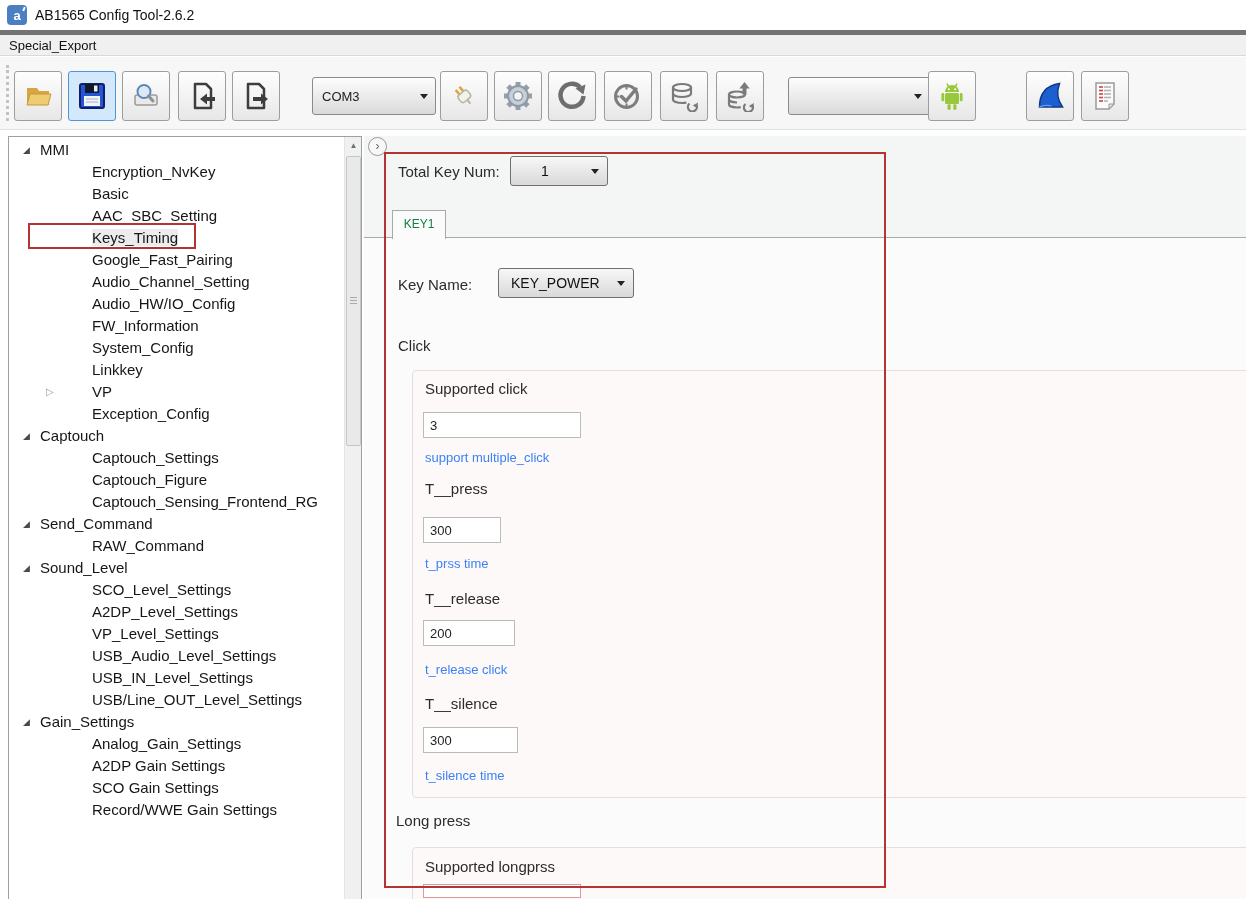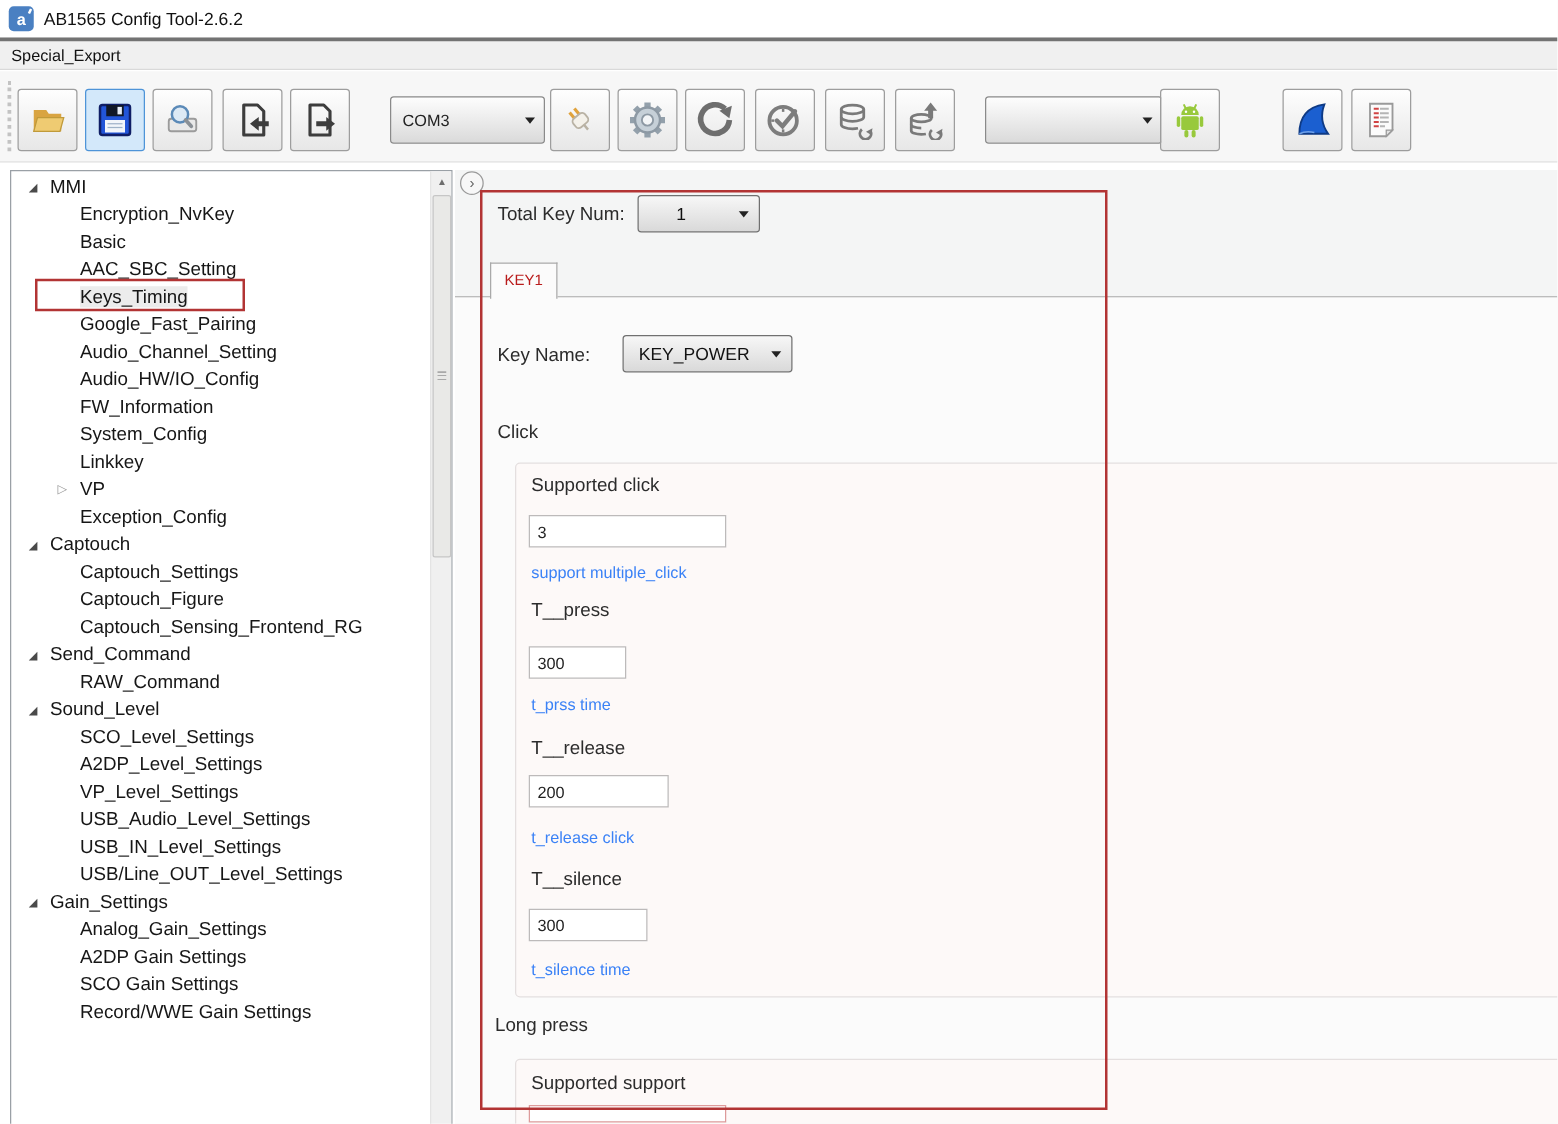--- a/index.html
+++ b/index.html
@@ -9,41 +9,41 @@
   
   .titlebar{position:absolute;left:0;top:0;width:100%;height:30px;background:#fff;
             display:flex;align-items:center;gap:8px;padding-left:7px}
   .applogo{width:20px;height:20px;border-radius:4px;background:#4a80c2;color:#fff;
            font-weight:bold;font-size:13px;display:flex;align-items:center;justify-content:center;position:relative}
   .applogo::after{content:"";position:absolute;right:2px;top:2px;width:2px;height:4px;background:#fff;transform:rotate(25deg)}
   .wtitle{font-size:14px;color:#111}
 
   
   .menubar{position:absolute;left:0;top:30px;width:100%;height:26px;background:#f0f0f0;
-           border-top:3px solid #737373;border-bottom:1px solid #d9d9d9;display:flex;align-items:center}
+           border-top:5px solid #737373;border-bottom:1px solid #d9d9d9;display:flex;align-items:center}
   .menuitem{font-size:13px;padding:0 9px;color:#111}
 
   
   .toolbar{position:absolute;left:0;top:57px;width:100%;height:73px;background:#f7f7f7;border-bottom:1px solid #e2e2e2}
   .grip{position:absolute;left:6px;top:8px;bottom:8px;width:0;border-left:3px dotted #c3c3c3}
   .tbtn{position:absolute;top:14px;width:48px;height:50px;border:1px solid #9d9d9d;border-radius:3px;
         background:linear-gradient(#fefefe,#e7e7e7);display:flex;align-items:center;justify-content:center}
   .tbtn.active{background:#d3e8fa;border-color:#4e94d8}
   .combo{position:absolute;height:38px;top:20px;border:1px solid #8a8a8a;border-radius:3px;
          background:linear-gradient(#fdfdfd,#dadada);font-size:13px;color:#222;
          display:flex;align-items:center;padding-left:9px}
   .combo .arr{position:absolute;right:7px;top:50%;margin-top:-2px;width:0;height:0;
               border:4px solid transparent;border-top:5px solid #222}
 
   
   .tree{position:absolute;left:8px;top:136px;width:354px;height:888px;border:1px solid #9aa0a6;background:#fff}
   .titems{position:absolute;left:1px;top:2px;right:18px;overflow:hidden}
   .ti{height:22px;line-height:22px;font-size:15px;white-space:nowrap;position:relative;color:#161616}
   .ti.l0{padding-left:30px}
-  .ti.l1{padding-left:54px}
+  .ti.l1{padding-left:82px}
   .exp{position:absolute;top:0;font-size:9px}
   .exp.e{left:13px;color:#4a4a4a}.exp.e::before{content:"◢"}
   .exp.c{left:36px;color:#9a9a9a;font-size:10px}.exp.c::before{content:"▷"}
   .ti.sel .tl{background:#ececec}
   .tree-annot{position:absolute;left:19px;top:86px;width:168px;height:26px;border:2px solid #b23434;pointer-events:none}
   .vscroll{position:absolute;right:0;top:0;bottom:0;width:17px;background:#f0f0f0;border-left:1px solid #e4e4e4}
   .sarrow{position:absolute;left:0;width:17px;height:17px;color:#6e6e6e;font-size:8px;line-height:17px;text-align:center}
   .sarrow.up{top:0}.sarrow.up::before{content:"▲"}
   .sarrow.dn{bottom:0}.sarrow.dn::before{content:"▼"}
   .sthumb{position:absolute;left:1px;top:19px;width:15px;height:290px;background:#e9e9e7;
@@ -57,21 +57,21 @@
             background:#f7f7f7;color:#666;font-size:12px;line-height:17px;text-align:center}
   .expander::before{content:"›"}
   .flabel{position:absolute;font-size:15px;color:#2b2b2b;line-height:22px;white-space:nowrap}
   .ddown{position:absolute;border:1px solid #707070;border-radius:3px;background:linear-gradient(#f7f7f7,#d9d9d9);
          font-size:14px;color:#111;display:flex;align-items:center;padding-left:12px}
   .ddown .arr{position:absolute;right:8px;top:50%;margin-top:-2px;width:0;height:0;
               border:4px solid transparent;border-top:5px solid #222}
   .tabline{position:absolute;left:0;top:101px;width:100%;height:1px;background:#a9a9a9}
   .tabcontent{position:absolute;left:0;top:102px;width:100%;bottom:0;background:#fbfbfb}
   .tab{position:absolute;left:28px;top:74px;width:54px;height:29px;background:#fbfbfb;border:1px solid #a9a9a9;
-       border-bottom:none;z-index:2;font-size:12px;color:#b91c1c;text-align:center;line-height:27px}
+       border-bottom:none;z-index:2;font-size:12px;color:#15803d;text-align:center;line-height:27px}
   .groupbox{position:absolute;left:48px;width:840px;background:#fdf9f8;border:1px solid #e4dfdf;border-radius:4px}
   .g1{top:234px;height:428px}
   .g2{top:711px;height:60px}
   .glabel{position:absolute;left:12px;font-size:15px;color:#2c2c2c;line-height:22px;white-space:nowrap}
   .ghint{position:absolute;left:12px;font-size:13px;color:#3b82f6;line-height:18px;white-space:nowrap}
   .ginput{position:absolute;left:10px;height:26px;border:1px solid #bdbaba;background:#fff;
           font-family:"Liberation Sans",sans-serif;font-size:13px;color:#222;padding:0 6px}
   .sliver{position:absolute;left:10px;top:36px;width:158px;height:14px;background:#fff;border:1px solid #dd9a9a}
   .main-annot{position:absolute;left:384px;top:152px;width:502px;height:736px;border:2px solid #b23434;
               pointer-events:none;z-index:10}
@@ -326,29 +326,29 @@
   <div class="groupbox g1">
     <div class="glabel" style="top:7px">Supported click</div>
     <input class="ginput" style="top: 41px; width: 158px;" value="3">
     <div class="ghint" style="top:78px">support multiple_click</div>
 
     <div class="glabel" style="top:107px">T__press</div>
     <input class="ginput" style="top: 146px; width: 78px;" value="300">
     <div class="ghint" style="top:184px">t_prss time</div>
 
     <div class="glabel" style="top:217px">T__release</div>
-    <input class="ginput" style="top: 249px; width: 112px;" value="200">
+    <input class="ginput" style="top: 249px; width: 92px;" value="200">
     <div class="ghint" style="top:290px">t_release click</div>
 
     <div class="glabel" style="top:322px">T__silence</div>
     <input class="ginput" style="top: 356px; width: 95px;" value="300">
     <div class="ghint" style="top:396px">t_silence time</div>
   </div>
 
   <div class="flabel" style="left:32px;top:674px;z-index:3">Long press</div>
 
   <div class="groupbox g2">
-    <div class="glabel" style="top:8px">Supported support</div>
+    <div class="glabel" style="top:8px">Supported longprss</div>
     <input class="sliver" value="" style="">
   </div>
 </div>
 
 <div class="main-annot"></div>
 
 </body></html>

